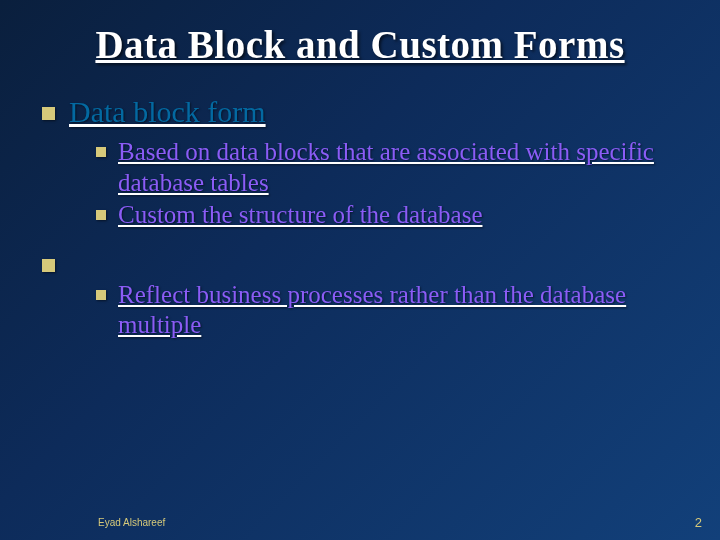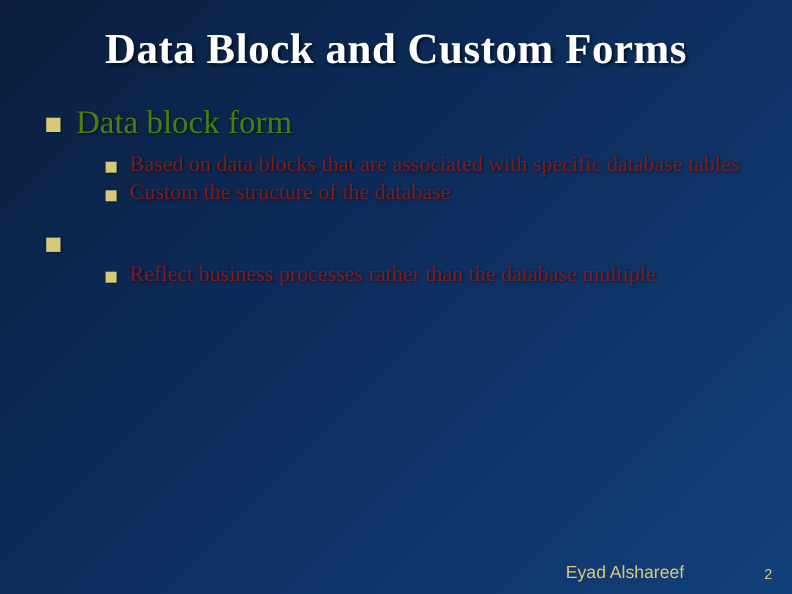--- a/index.html
+++ b/index.html
@@ -14,20 +14,21 @@
     font-family: "Times New Roman", Times, serif;
     color: #ffffff;
     overflow: hidden;
     position: relative;
   }
   .slide {
     width: 100%;
     height: 100%;
     padding: 22px 40px 0 40px;
     position: relative;
+    text-decoration: underline;
   }
   .title {
     font-size: 39px;
     font-weight: bold;
     color: #ffffff;
     text-align: center;
     margin-bottom: 28px;
     text-shadow: 2px 2px 3px rgba(0,0,0,0.6);
     letter-spacing: 0.5px;
   }
@@ -43,21 +44,21 @@
     width: 13px;
     height: 13px;
     background: #d6c97a;
     flex-shrink: 0;
     margin-top: 12px;
     margin-right: 14px;
     box-shadow: 1px 1px 2px rgba(0,0,0,0.5);
   }
   .level1 .text {
     font-size: 30px;
-    color: #4d7c0f;
+    color: #0369a1;
     text-shadow: 1px 1px 2px rgba(0,0,0,0.5);
   }
   .level2-group {
     margin-left: 54px;
     margin-bottom: 16px;
   }
   .level2 {
     display: flex;
     align-items: flex-start;
     margin-bottom: 2px;
@@ -65,43 +66,43 @@
   .level2 .bullet {
     width: 10px;
     height: 10px;
     background: #d6c97a;
     flex-shrink: 0;
     margin-top: 10px;
     margin-right: 12px;
     box-shadow: 1px 1px 2px rgba(0,0,0,0.5);
   }
   .level2 .text {
-    font-size: 20px;
-    color: #7f1d1d;
+    font-size: 25px;
+    color: #8b5cf6;
     line-height: 1.22;
     text-shadow: 1px 1px 2px rgba(0,0,0,0.5);
   }
   .footer {
     position: absolute;
     bottom: 10px;
     left: 0;
     width: 100%;
     display: flex;
     justify-content: space-between;
     align-items: center;
     padding: 0 18px;
     font-family: Arial, sans-serif;
   }
   .footer-left {
     width: 80px;
   }
   .footer-center {
-    font-size: 16px;
+    font-size: 10px;
     color: #d6c97a;
-    text-align: right;
+    text-align: left;
     flex: 1;
   }
   .footer-right {
     font-size: 13px;
     color: #d6c97a;
     width: 80px;
     text-align: right;
   }
 </style>
 </head>

